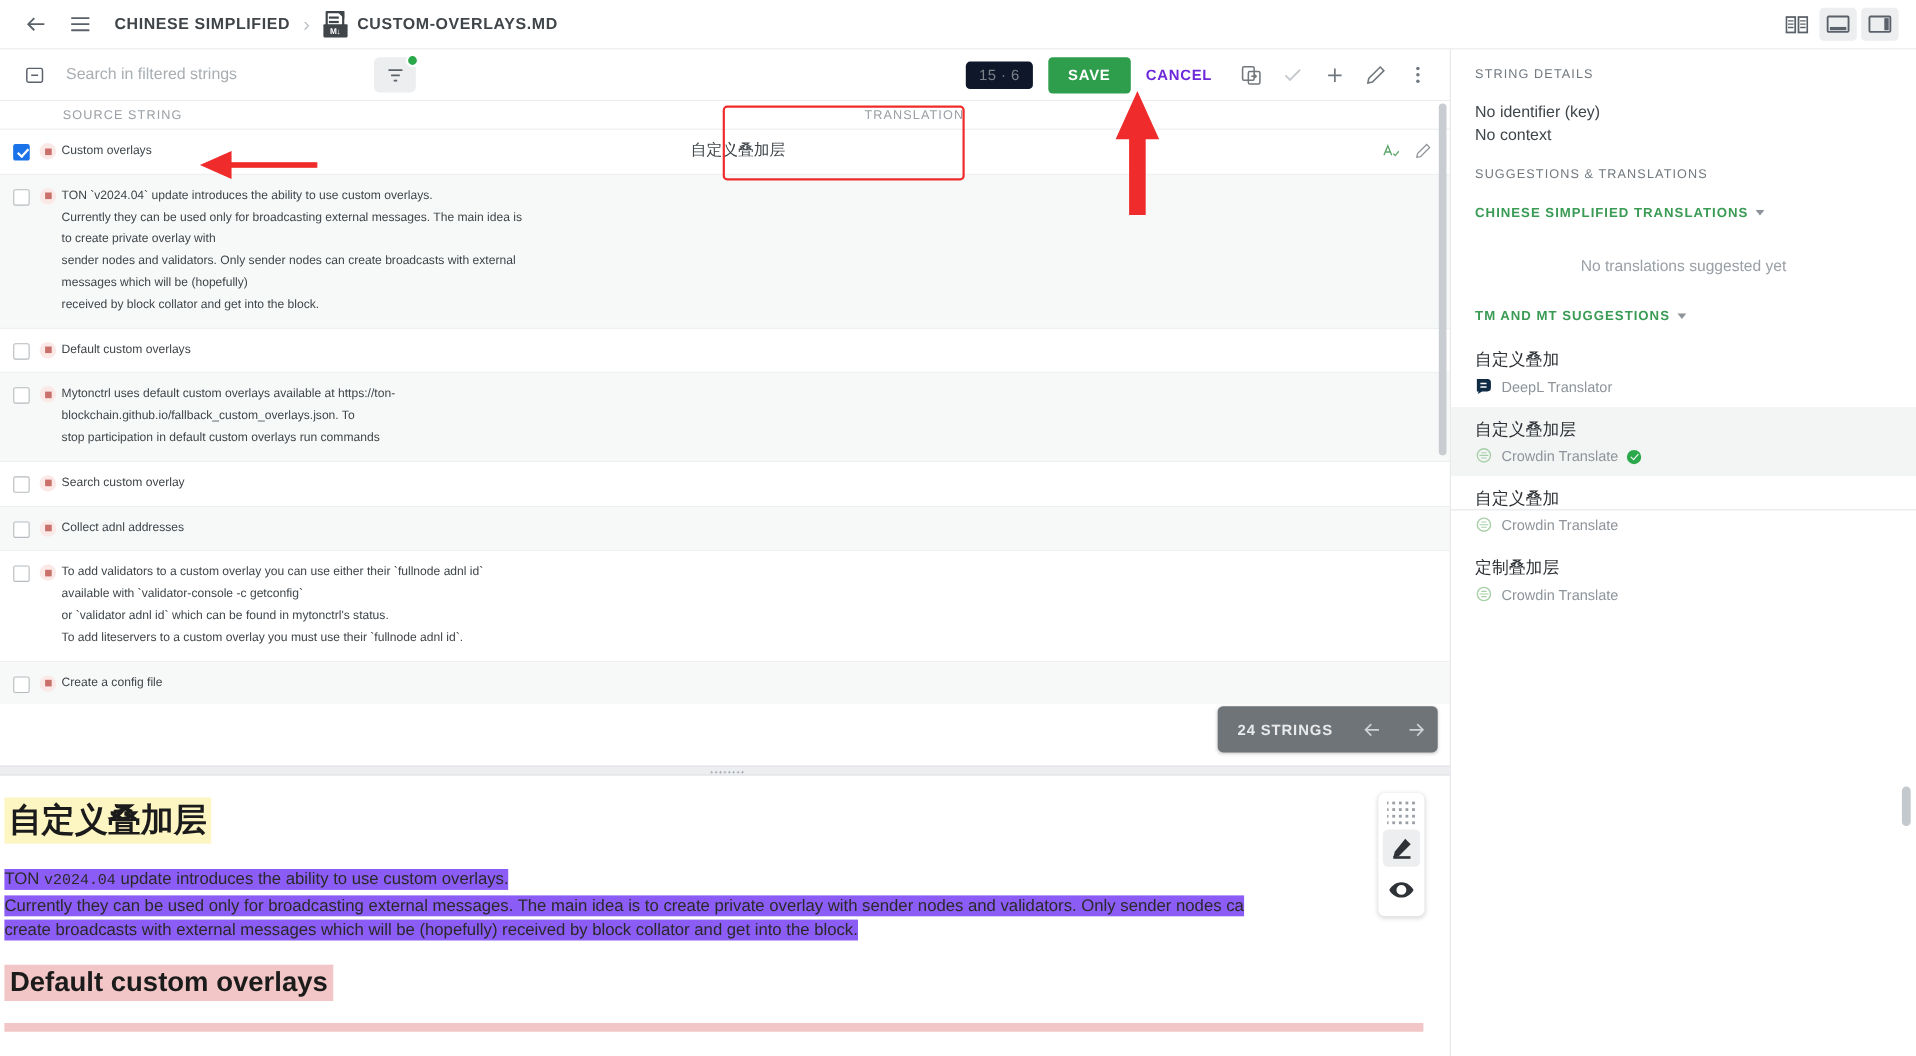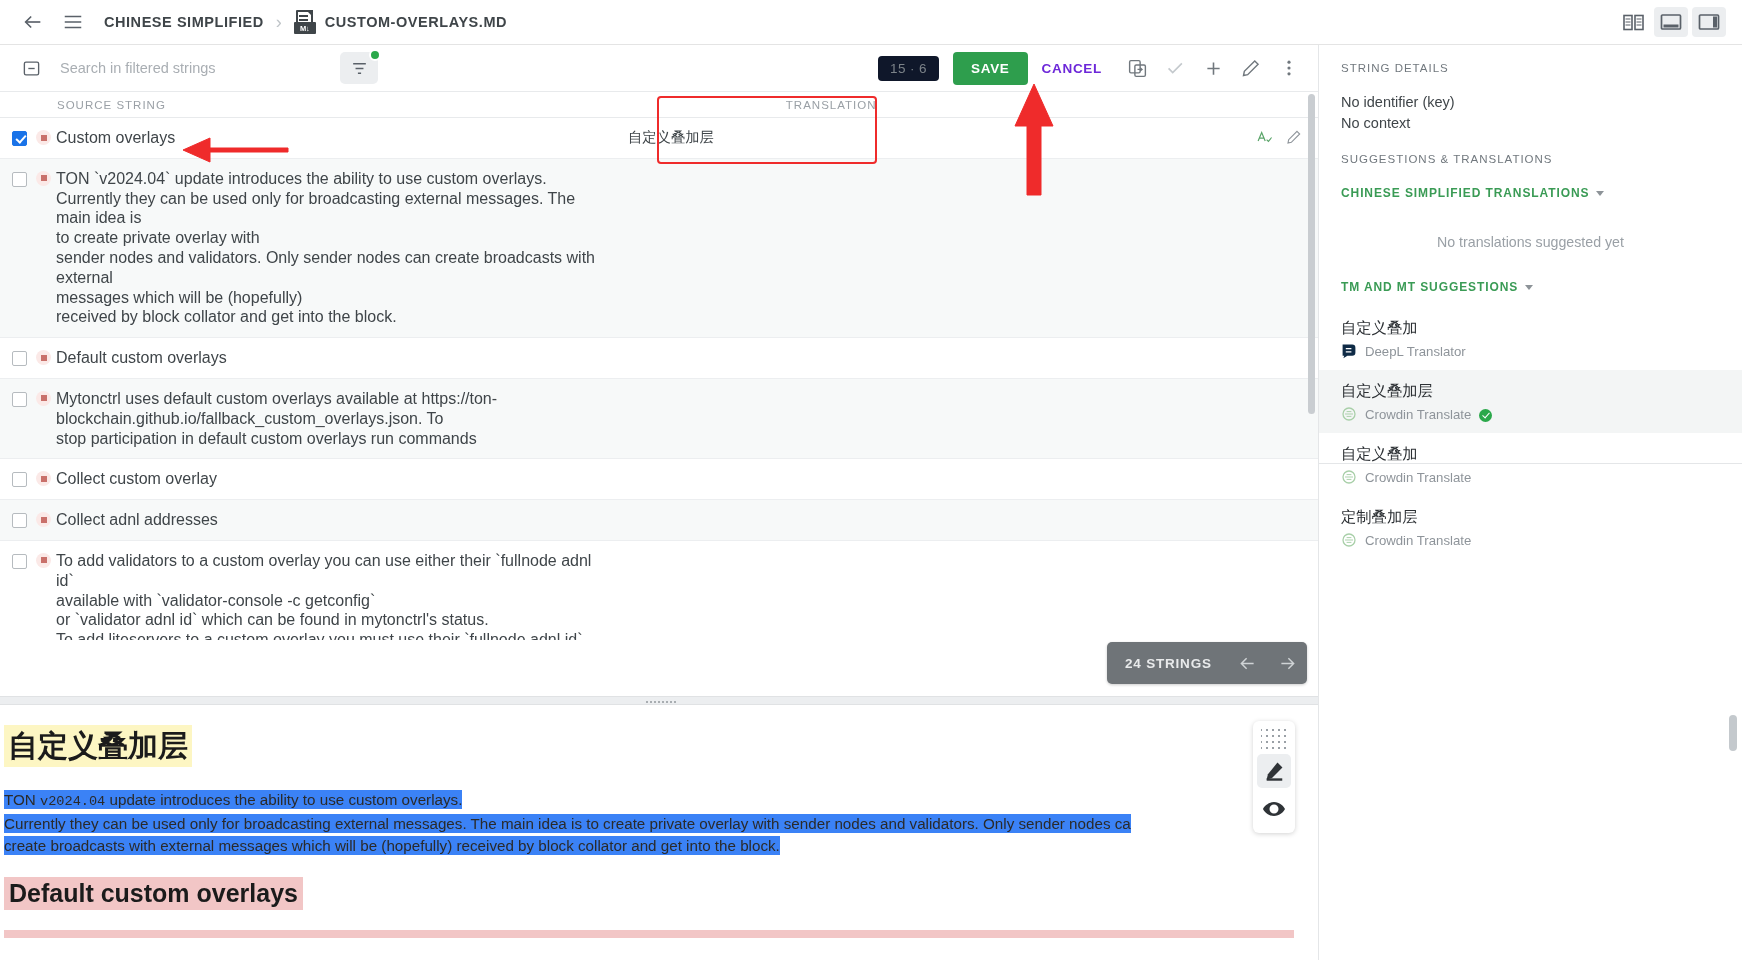--- a/index.html
+++ b/index.html
@@ -124,21 +124,21 @@
     border:solid #fff; border-width:0 2px 2px 0; transform:rotate(42deg);
   }
   .row-status { width:20px; flex:none; padding-top:12px; }
   .sdot {
     width:15px;height:15px;border-radius:50%;background:#fbe9e7;
     display:flex;align-items:center;justify-content:center;
   }
   .sdot i { width:6px;height:6px;background:#c9706a;display:block; }
   .row-src {
     flex:none; width:560px; padding:10px 8px 10px 0;
-    font-size:16px; line-height:19.8px; color:#3f4549; white-space:pre-wrap;
+    font-size:11px; line-height:19.8px; color:#3f4549; white-space:pre-wrap;
   }
   .row-trn {
     flex:1; padding:10px 12px; font-size:14.3px; line-height:19.8px; color:#3f4549;
     position:relative;
   }
   .row-acts { display:flex; align-items:flex-start; gap:10px; padding-top:9px; padding-right:14px; }
   .act-i { width:20px;height:20px;display:flex;align-items:center;justify-content:center;cursor:pointer; }
 
   
   .trn-highlight {
@@ -174,21 +174,21 @@
   
   .preview {
     position:absolute; top:705px; left:0; width:1318px; height:233px;
     background:#fff; overflow:hidden; padding:20px 10px 0 4px;
   }
   .pv-h1 {
     font-size:30px; font-weight:700; color:#1b1b1b; background:#fdf6c3;
     display:inline-block; padding:2px 4px; line-height:1.25; margin-bottom:22px;
   }
   .pv-p {
-    font-size:15.2px; line-height:22px; color:#2a2a2a; background:#3b82f6;
+    font-size:15.2px; line-height:22px; color:#2a2a2a; background:#8b5cf6;
     display:inline; padding:1px 0;
     box-decoration-break:clone; -webkit-box-decoration-break:clone;
   }
   .pv-p code { font-family:"Liberation Mono", monospace; font-size:13.6px; }
   .pv-block { margin-bottom:20px; }
   .pv-h2 {
     font-size:25px; font-weight:700; color:#1b1b1b; background:#f2c6c6;
     display:inline-block; padding:1px 5px; line-height:1.25;
   }
   .pv-cut { margin-top:20px; height:14px; background:#f2c6c6; width:1290px; }
@@ -437,21 +437,21 @@
         </div>
         <div class="row">
           <div class="row-check">
             <span class="cbx"></span>
           </div>
           <div class="row-status">
             <span class="sdot">
               <i></i>
             </span>
           </div>
-          <div class="row-src">Collect custom overlay</div>
+          <div class="row-src">Search custom overlay</div>
           <div class="row-trn"></div>
         </div>
         <div class="row alt">
           <div class="row-check">
             <span class="cbx"></span>
           </div>
           <div class="row-status">
             <span class="sdot">
               <i></i>
             </span>

